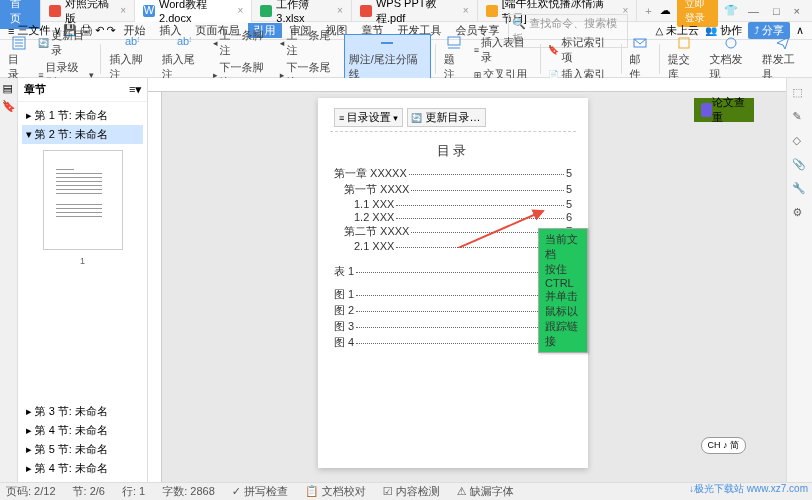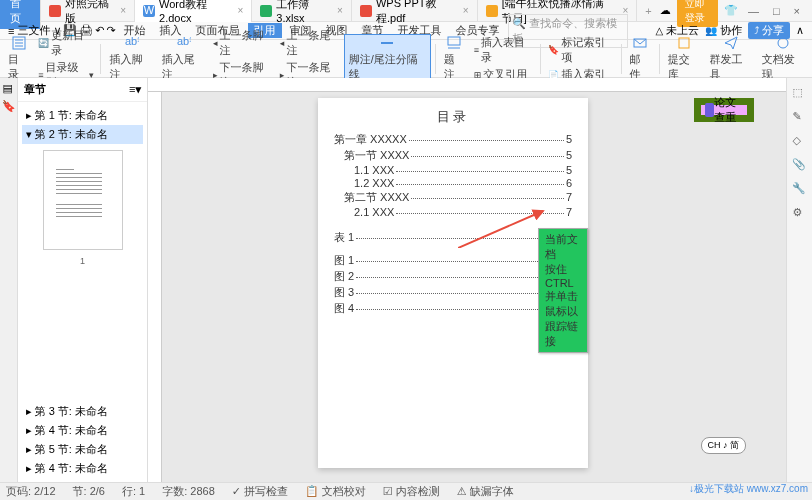--- a/index.html
+++ b/index.html
@@ -49,21 +49,21 @@
 .toc-line{display:flex;align-items:baseline;margin:1px 0}
 .toc-text{white-space:nowrap}
 .toc-dots{flex:1;border-bottom:1px dotted #666;margin:0 2px;position:relative;top:-2px}
 .toc-page{white-space:nowrap}
 .toc-line.l1{padding-left:10px}
 .toc-line.l2{padding-left:20px}
 .tooltip{position:absolute;left:220px;top:130px;background:#22c55e;border:1px solid #aaa;padding:3px 6px;font-size:9px;color:#333;box-shadow:1px 1px 2px rgba(0,0,0,.2)}
 .arrow{position:absolute;left:140px;top:110px;width:90px;height:40px;pointer-events:none}
 .rightbar{width:26px;background:#f5f5f5;border-left:1px solid #ddd;display:flex;flex-direction:column;align-items:center;padding-top:8px;gap:10px}
 .rightbar-icon{width:14px;height:14px;cursor:pointer;color:#666}
-.floatpanel{position:absolute;right:32px;top:20px;width:60px;height:24px;background:#f0abfc;border:7px solid #4d7c0f;display:flex;align-items:center;font-size:10px;padding:0 4px;}
+.floatpanel{position:absolute;right:32px;top:20px;width:60px;height:24px;background:#4d7c0f;border:3px solid #4d7c0f;display:flex;align-items:center;font-size:10px;padding:0 4px;}
 .floatpanel-icon{width:14px;height:14px;background:#6b5bde;border-radius:2px}
 .statusbar{height:18px;background:#f0f0f0;border-top:1px solid #ddd;display:flex;align-items:center;padding:0 6px;font-size:10px;color:#555;gap:17px}
 .watermark{position:absolute;right:4px;bottom:4px;font-size:10px;color:#4a90e2}
 .ch-badge{position:absolute;right:40px;bottom:28px;border:1px solid #999;border-radius:8px;padding:1px 6px;font-size:9px;background:#fff}
 svg{display:block}
 </style>
 </head>
 <body>
 
 <div class="titlebar">
@@ -217,29 +217,29 @@
     </div>
   <div class="tool-sep"></div>
   <div class="tool-btn">
       <svg class="tool-icon" width="16" height="16">
         <rect x="3" y="3" width="10" height="10" fill="none" stroke="#f5a623"></rect>
       </svg>
       <span>提交库</span>
     </div>
   <div class="tool-btn">
       <svg class="tool-icon" width="16" height="16">
+        <circle cx="8" cy="8" r="5" fill="none" stroke="#4a90e2"></circle>
+      </svg>
+      <span>文档发现</span>
+    </div>
+  <div class="tool-btn">
+      <svg class="tool-icon" width="16" height="16">
         <path d="M2 8 L14 2 L10 14 L8 10 Z" fill="none" stroke="#4a90e2"></path>
       </svg>
       <span>群发工具</span>
-    </div>
-  <div class="tool-btn">
-      <svg class="tool-icon" width="16" height="16">
-        <circle cx="8" cy="8" r="5" fill="none" stroke="#4a90e2"></circle>
-      </svg>
-      <span>文档发现</span>
     </div>
 </div>
 
 <div class="workspace">
   <div class="leftbar">
     <span class="leftbar-icon">▤</span>
     <span class="leftbar-icon" style="color:#4a90e2">🔖</span>
   </div>
   <div class="navpanel">
     <div class="nav-header">
@@ -272,20 +272,24 @@
       <div class="nav-node">▸ <span>第 4 节: 未命名</span></div>
       <div class="nav-node">▸ <span>第 5 节: 未命名</span></div>
       <div class="nav-node">▸ <span>第 4 节: 未命名</span></div>
     </div>
   </div>
 
   <div class="canvas">
     <div class="ruler-h"></div>
     <div class="ruler-v"></div>
     <div class="page">
+      <div class="toc-header">
+        <span class="toc-btn">≡ <span>目录设置</span> ▾</span>
+        <span class="toc-btn">🔄 <span>更新目录…</span></span>
+      </div>
       <div class="toc-title">目录</div>
       <div class="toc-body">
         <div class="toc-line">
             <span class="toc-text">第一章 XXXXX</span>
             <span class="toc-dots"></span>
             <span class="toc-page">5</span>
           </div>
         <div class="toc-line l1">
             <span class="toc-text">第一节 XXXX</span>
             <span class="toc-dots"></span>

